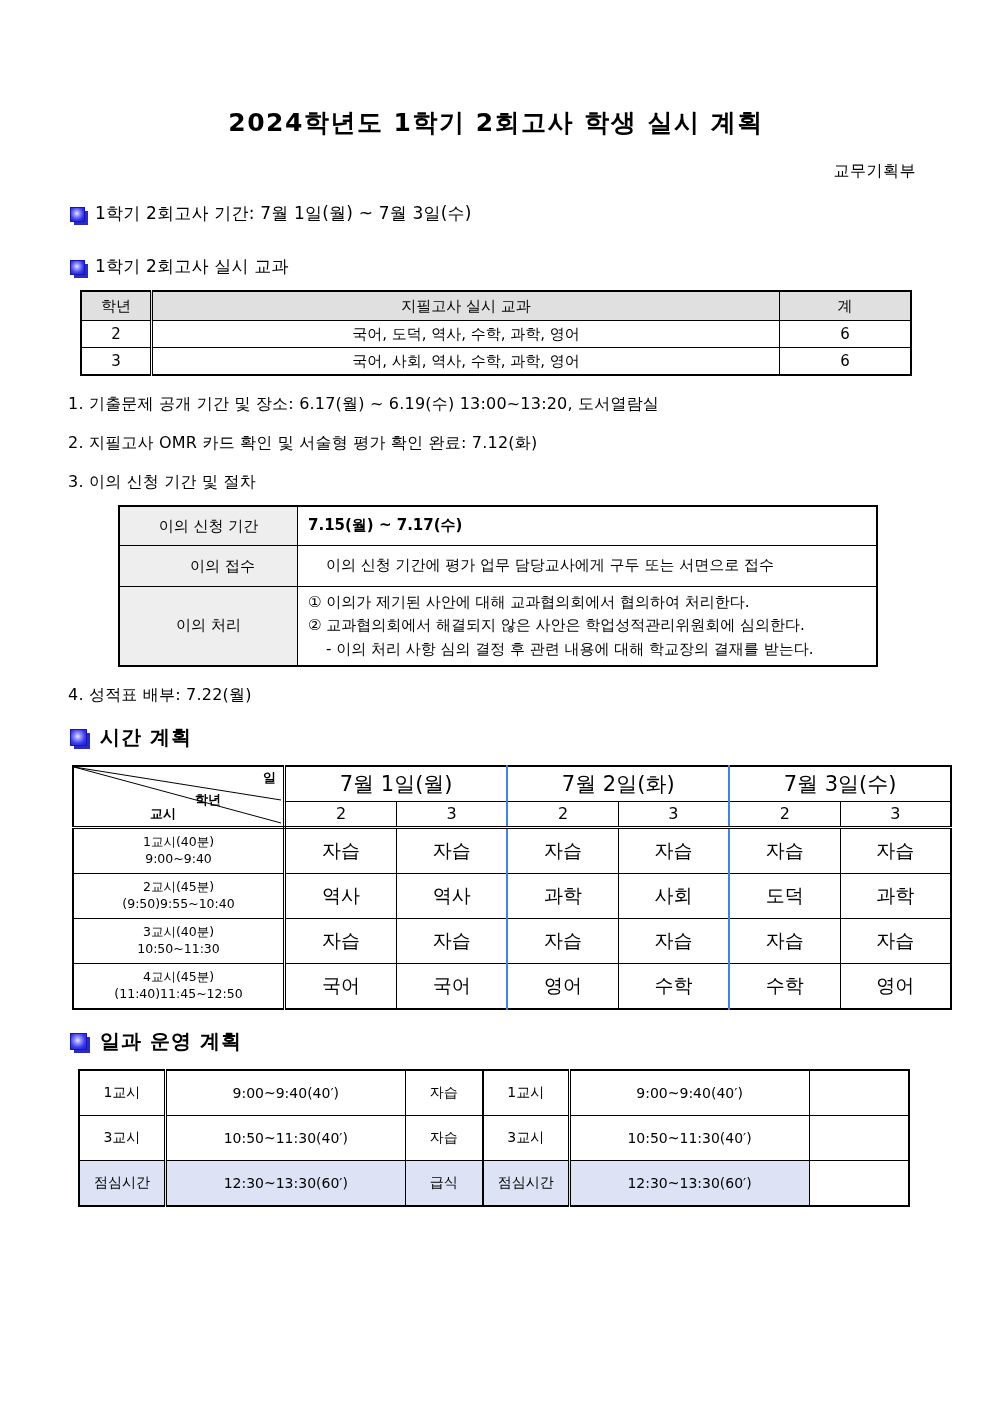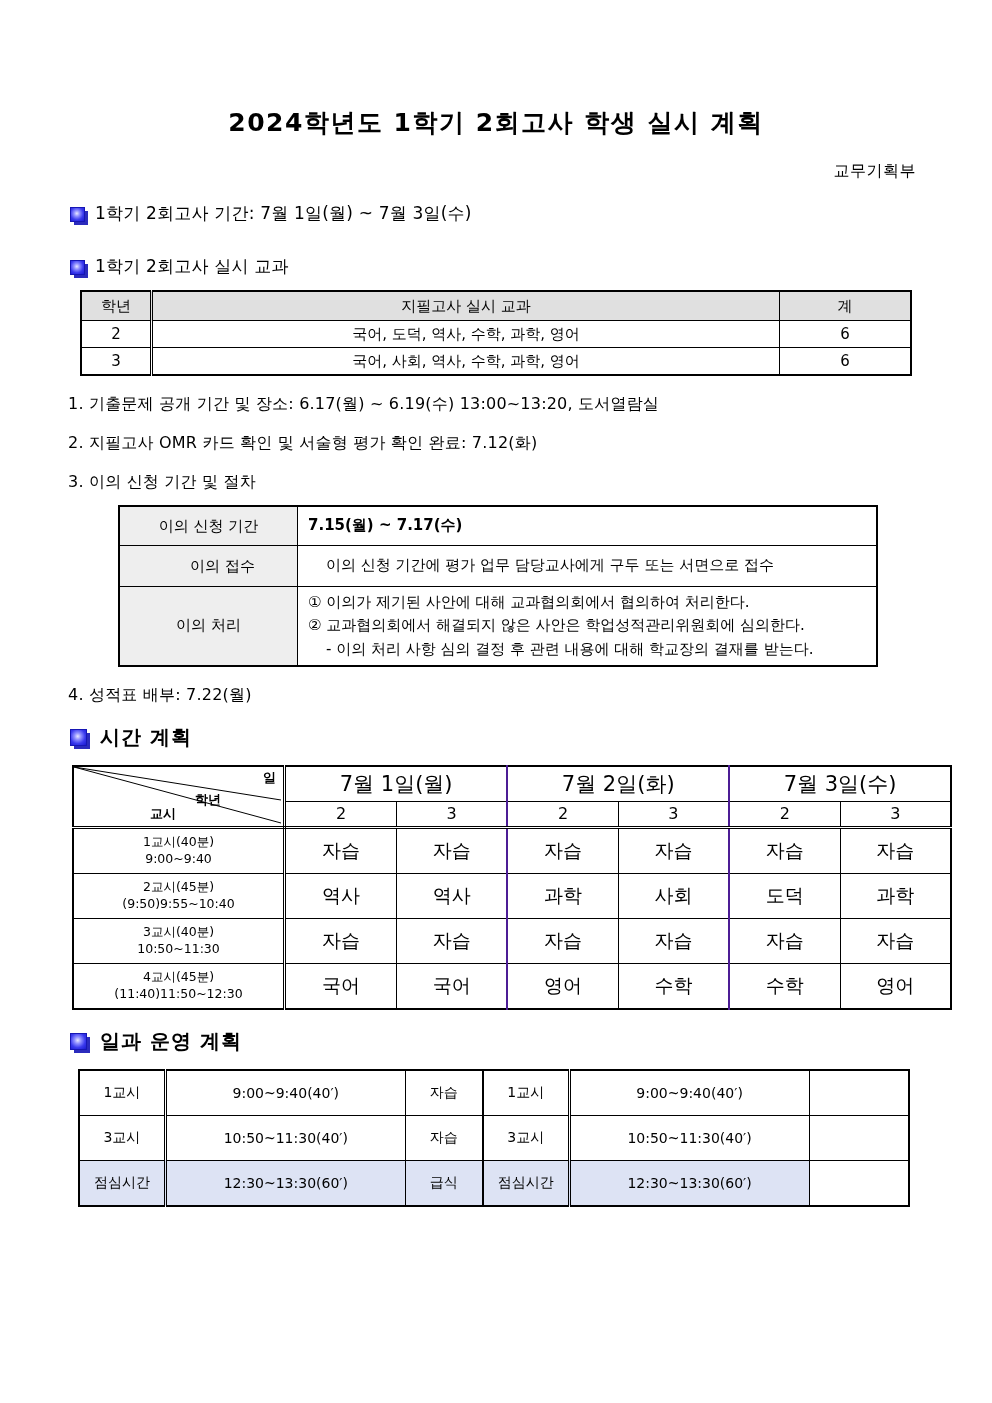--- a/index.html
+++ b/index.html
@@ -148,21 +148,21 @@
   .tbl-time .corner .lbl-grade {
     position: absolute; right: 62px; top: 24px; font-size: 13px; font-weight: bold;
   }
   .tbl-time .corner .lbl-period {
     position: absolute; left: 76px; bottom: 3px; font-size: 13px; font-weight: bold;
   }
   .tbl-time .dhdr { font-size: 21px; height: 34px; }
   .tbl-time .ghdr { height: 24px; font-size: 16px; border-bottom: 3px double #000; }
   .tbl-time .plabel { font-size: 12.5px; line-height: 1.35; padding: 3px 0; border-right: 3px double #000; }
   .tbl-time .subj { font-size: 19px; height: 44px; }
-  .tbl-time .daysep { border-left: 2px solid #4c1d95; }
+  .tbl-time .daysep { border-left: 2px solid #3b82f6; }
 
   
   .tbl-daily {
     margin: 14px 0 0 78px;
     width: 832px;
     border: 2px solid #000;
     font-size: 14px;
   }
   .tbl-daily td { border: 1px solid #000; height: 44px; }
   .tbl-daily .hdr td { height: 36px; border-bottom: 3px double #000; }
@@ -301,21 +301,21 @@
     <td class="subj">자습</td>
     <td class="subj">자습</td>
     <td class="subj daysep">자습</td>
     <td class="subj">자습</td>
     <td class="subj daysep">자습</td>
     <td class="subj">자습</td>
   </tr>
   <tr>
     <td class="plabel">
       <span>4교시(45분)</span><br>
-      <span>(11:40)11:50~12:30</span>
+      <span>(11:40)11:45~12:50</span>
     </td>
     <td class="subj">국어</td>
     <td class="subj">국어</td>
     <td class="subj daysep">영어</td>
     <td class="subj">수학</td>
     <td class="subj daysep">수학</td>
     <td class="subj">영어</td>
   </tr>
 </tbody>
   </table>

